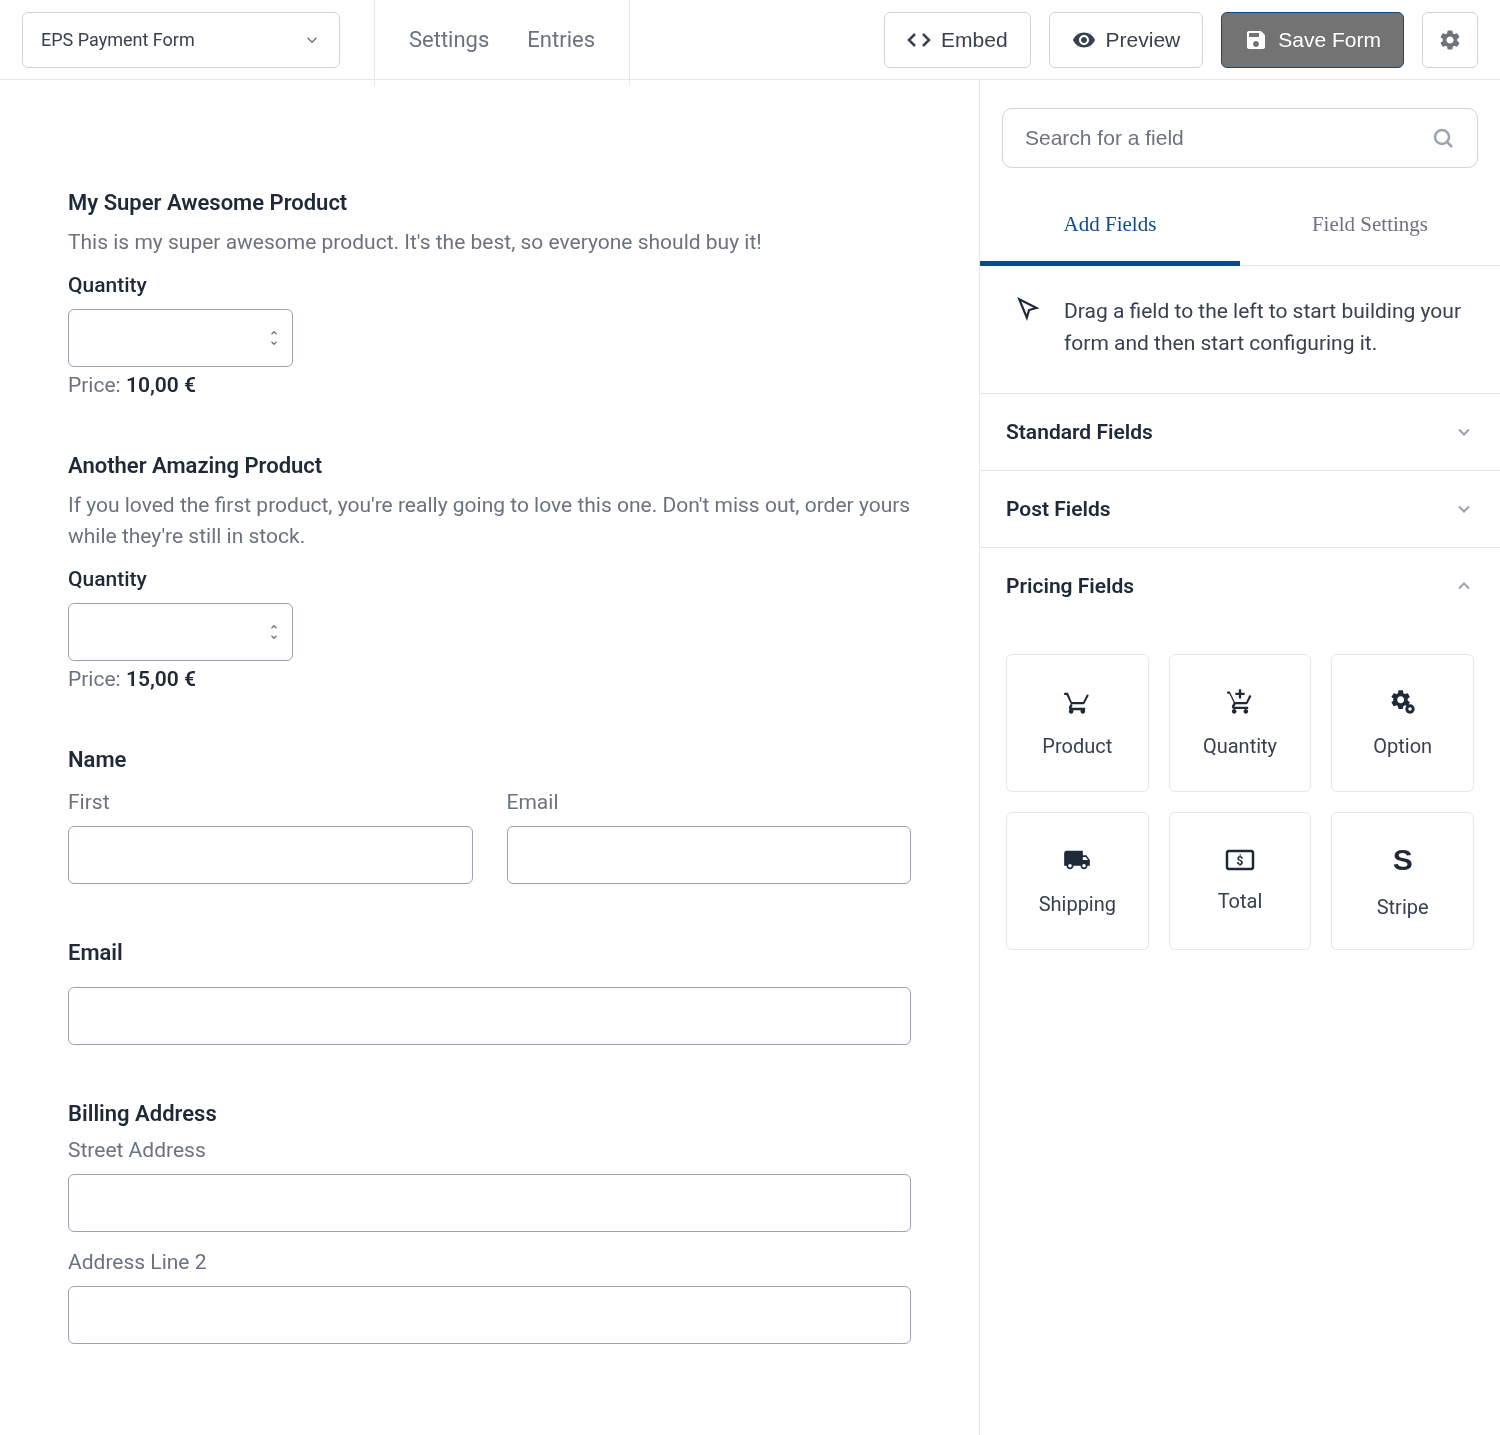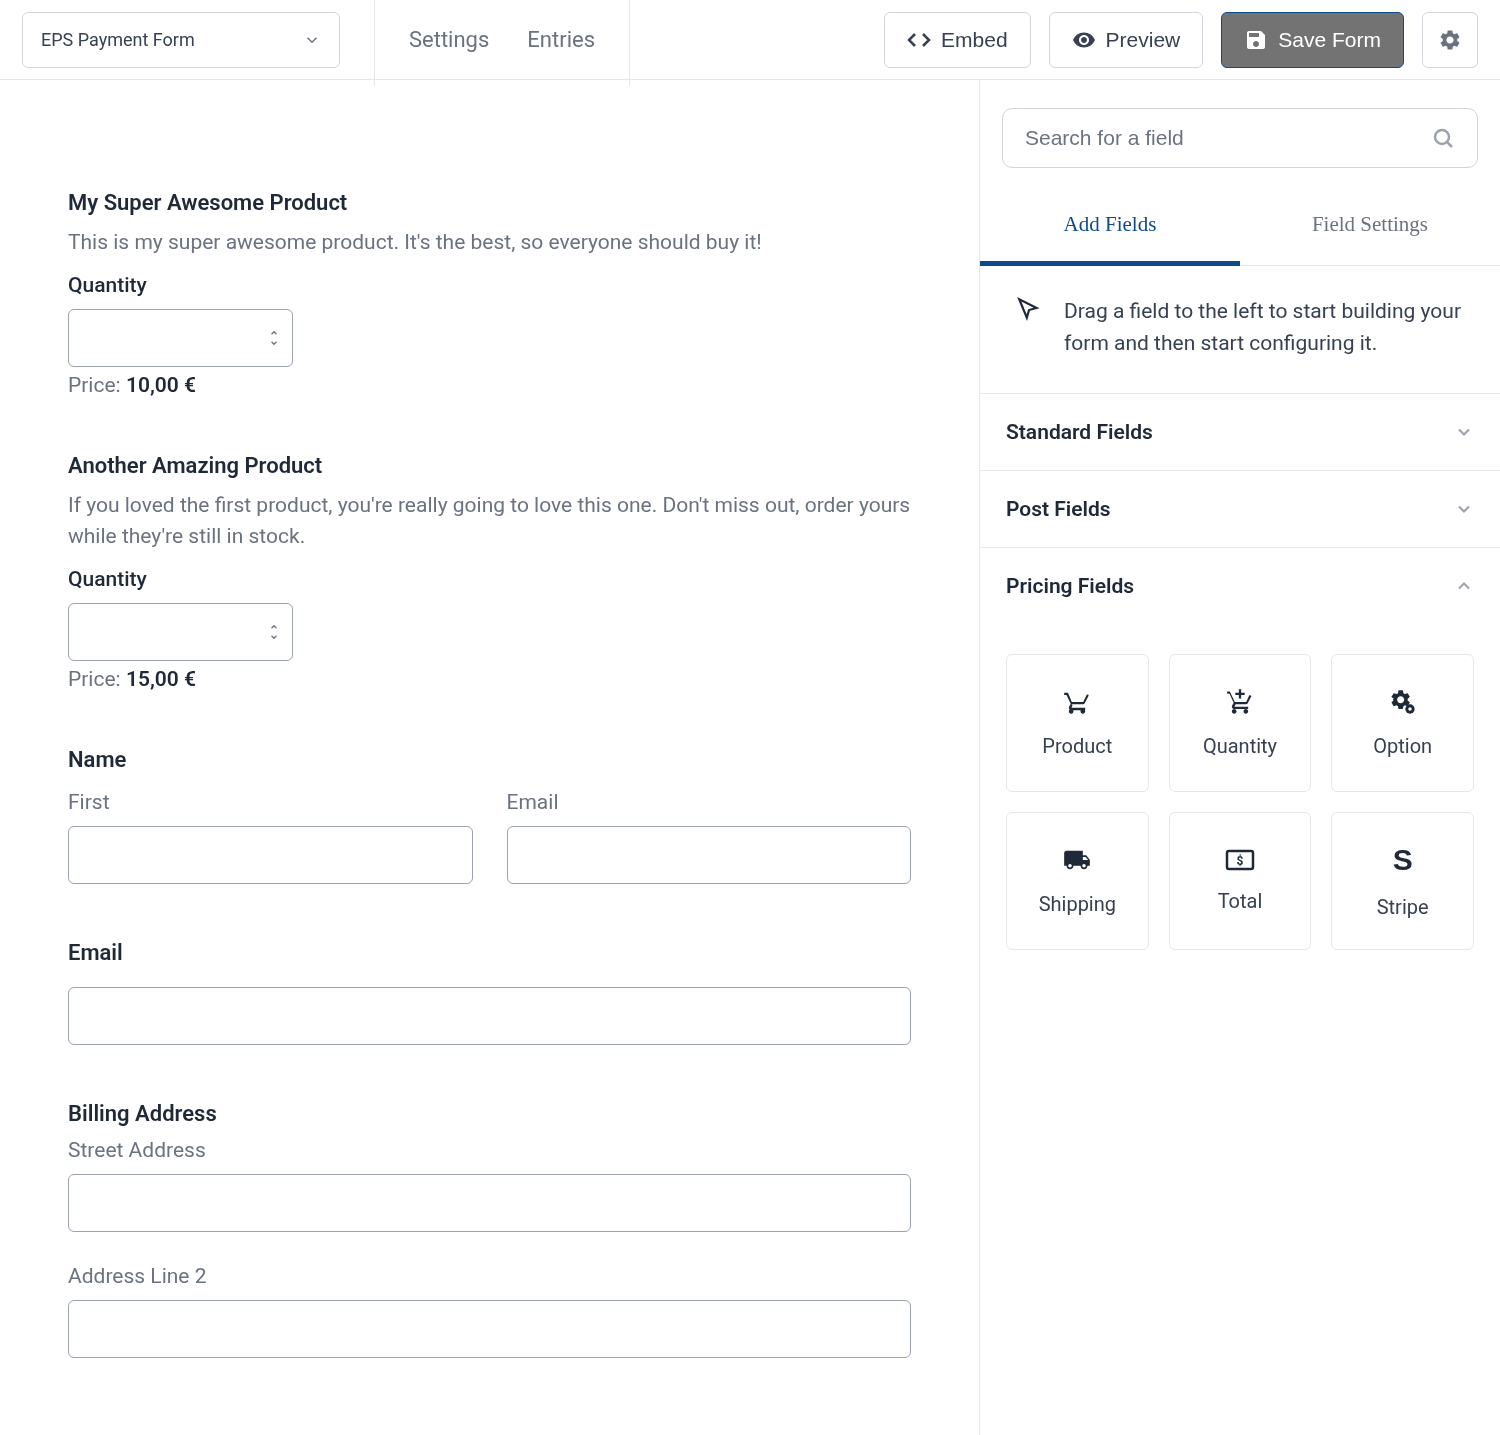--- a/index.html
+++ b/index.html
@@ -229,21 +229,21 @@
 
     <div class="field-block">
       <div class="field-title" style="margin-bottom:22px">Email</div>
       <input class="text-input" type="text" style="">
     </div>
 
     <div class="field-block">
       <div class="field-title">Billing Address</div>
       <div class="sub-label">Street Address</div>
       <input class="text-input" type="text" style="">
-      <div class="sub-label" style="margin-top:32px">Address Line 2</div>
+      <div class="sub-label" style="margin-top:18px">Address Line 2</div>
       <input class="text-input" type="text" style="">
     </div>
 
   </div>
 
   <div class="sidebar">
     <div class="search-wrap">
       <div class="search-box">
         <input type="text" placeholder="Search for a field" style="">
         <span>

